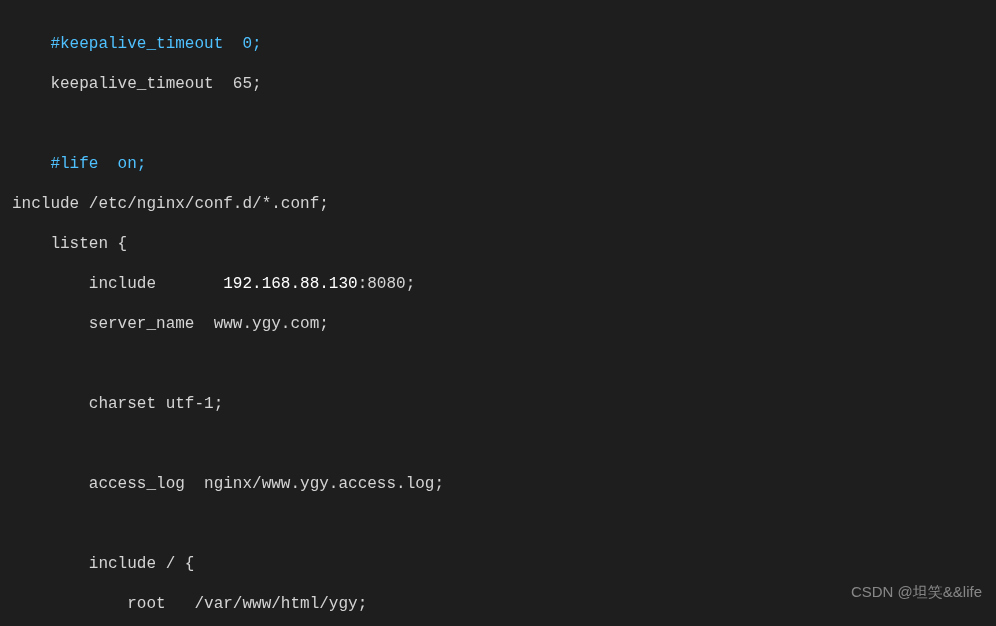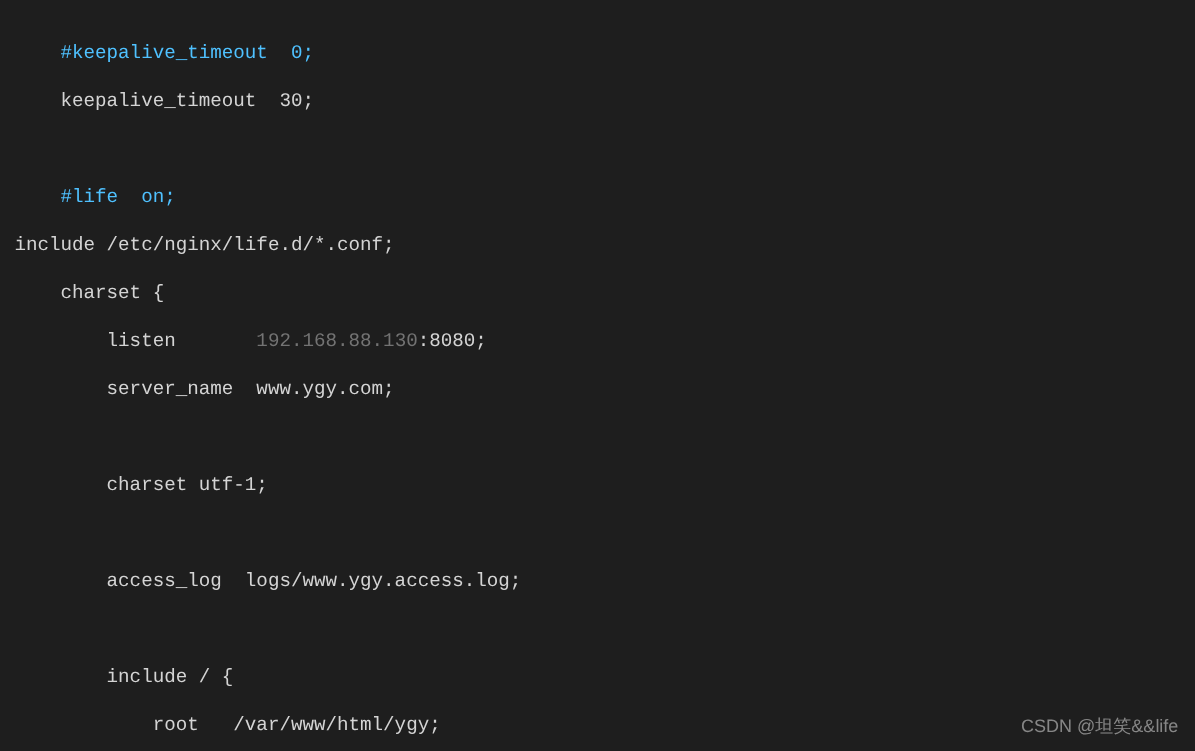--- a/index.html
+++ b/index.html
@@ -23,47 +23,47 @@
       white-space: pre;
     }
     .line {
       display: block;
       min-height: 20px;
     }
     .comment {
       color: #4fc1ff;
     }
     .ip {
-      color: #737373;
+      color: #ffffff;
     }
     .watermark {
       position: absolute;
-      bottom: 10px;
+      bottom: 24px;
       right: 14px;
       color: rgba(220, 220, 220, 0.55);
       font-size: 15px;
       font-family: Arial, sans-serif;
     }
   </style>
 </head>
 <body>
 
 <div class="code-container">
 <span class="line comment">    #keepalive_timeout  0;</span>
-<span class="line">    keepalive_timeout  30;</span>
+<span class="line">    keepalive_timeout  65;</span>
 <span class="line"></span>
 <span class="line comment">    #life  on;</span>
-<span class="line">include /etc/nginx/life.d/*.conf;</span>
-<span class="line">    charset {</span>
-<span class="line"><span>        listen       </span><span class="ip">192.168.88.130</span><span>:8080;</span></span>
+<span class="line">include /etc/nginx/conf.d/*.conf;</span>
+<span class="line">    listen {</span>
+<span class="line"><span>        include       </span><span class="ip">192.168.88.130</span><span>:8080;</span></span>
 <span class="line">        server_name  www.ygy.com;</span>
 <span class="line"></span>
 <span class="line">        charset utf-1;</span>
 <span class="line"></span>
-<span class="line">        access_log  logs/www.ygy.access.log;</span>
+<span class="line">        access_log  nginx/www.ygy.access.log;</span>
 <span class="line"></span>
 <span class="line">        include / {</span>
 <span class="line">            root   /var/www/html/ygy;</span>
 
 
 
 
 
 
 

